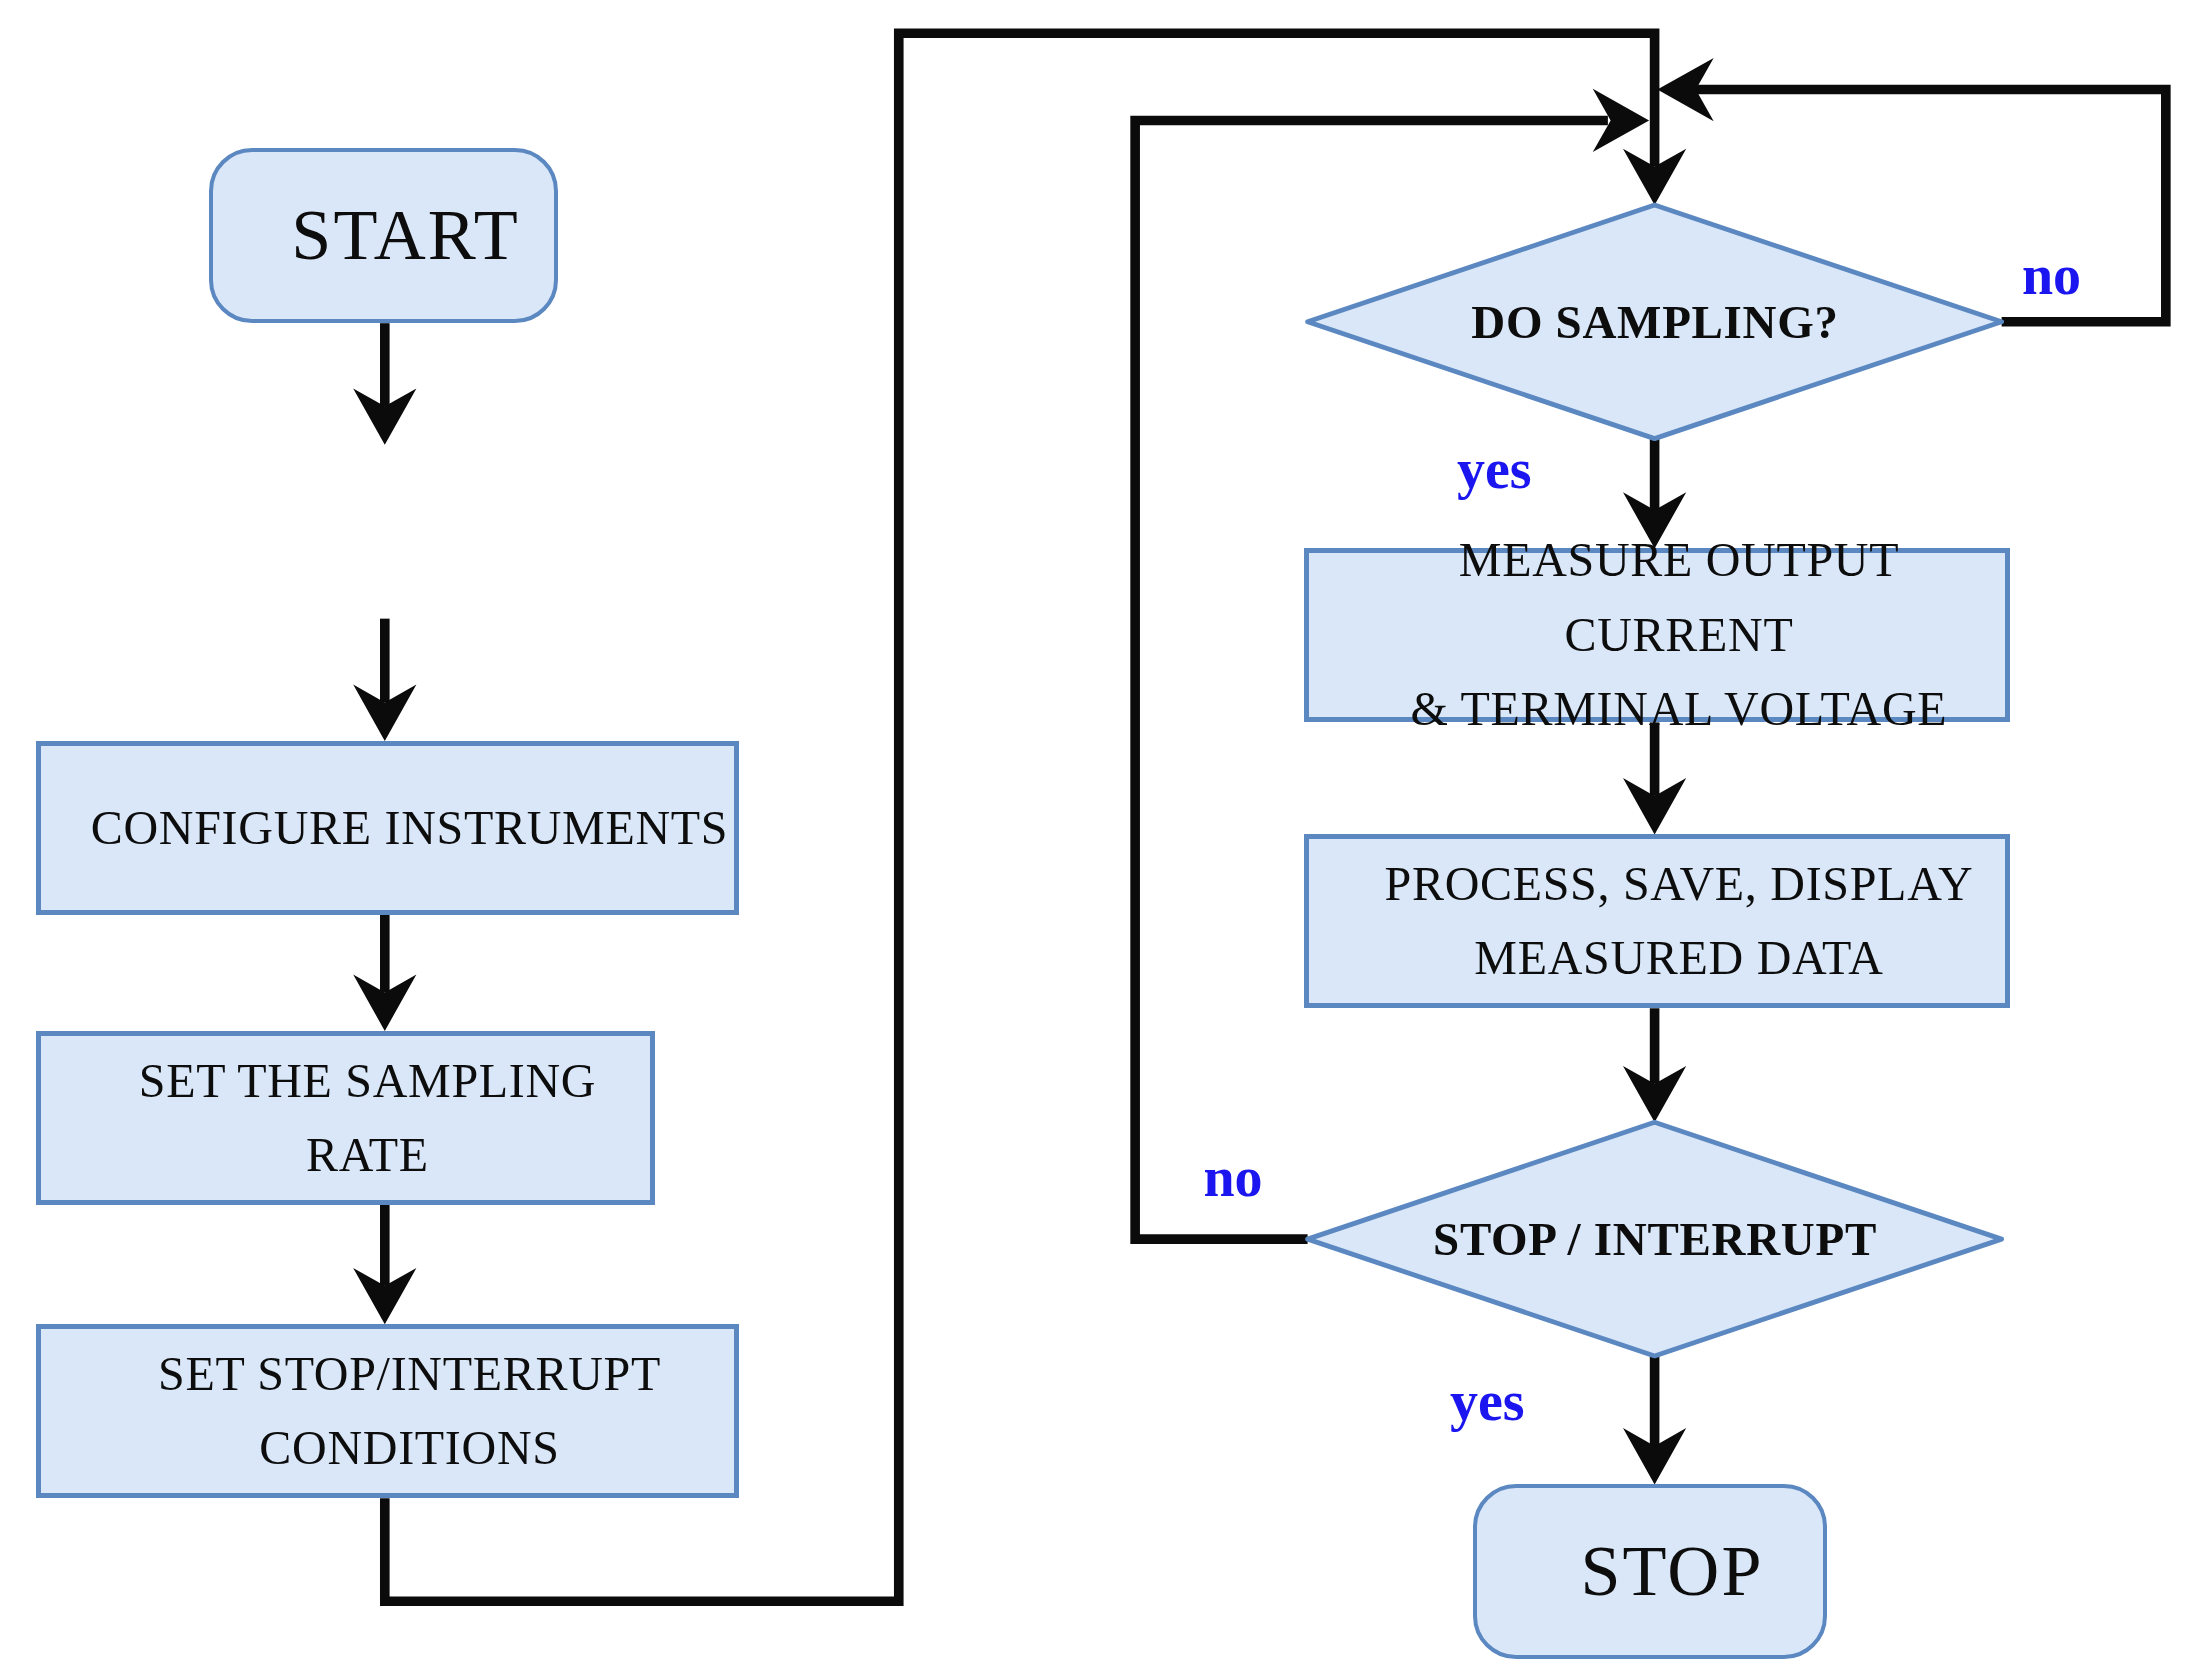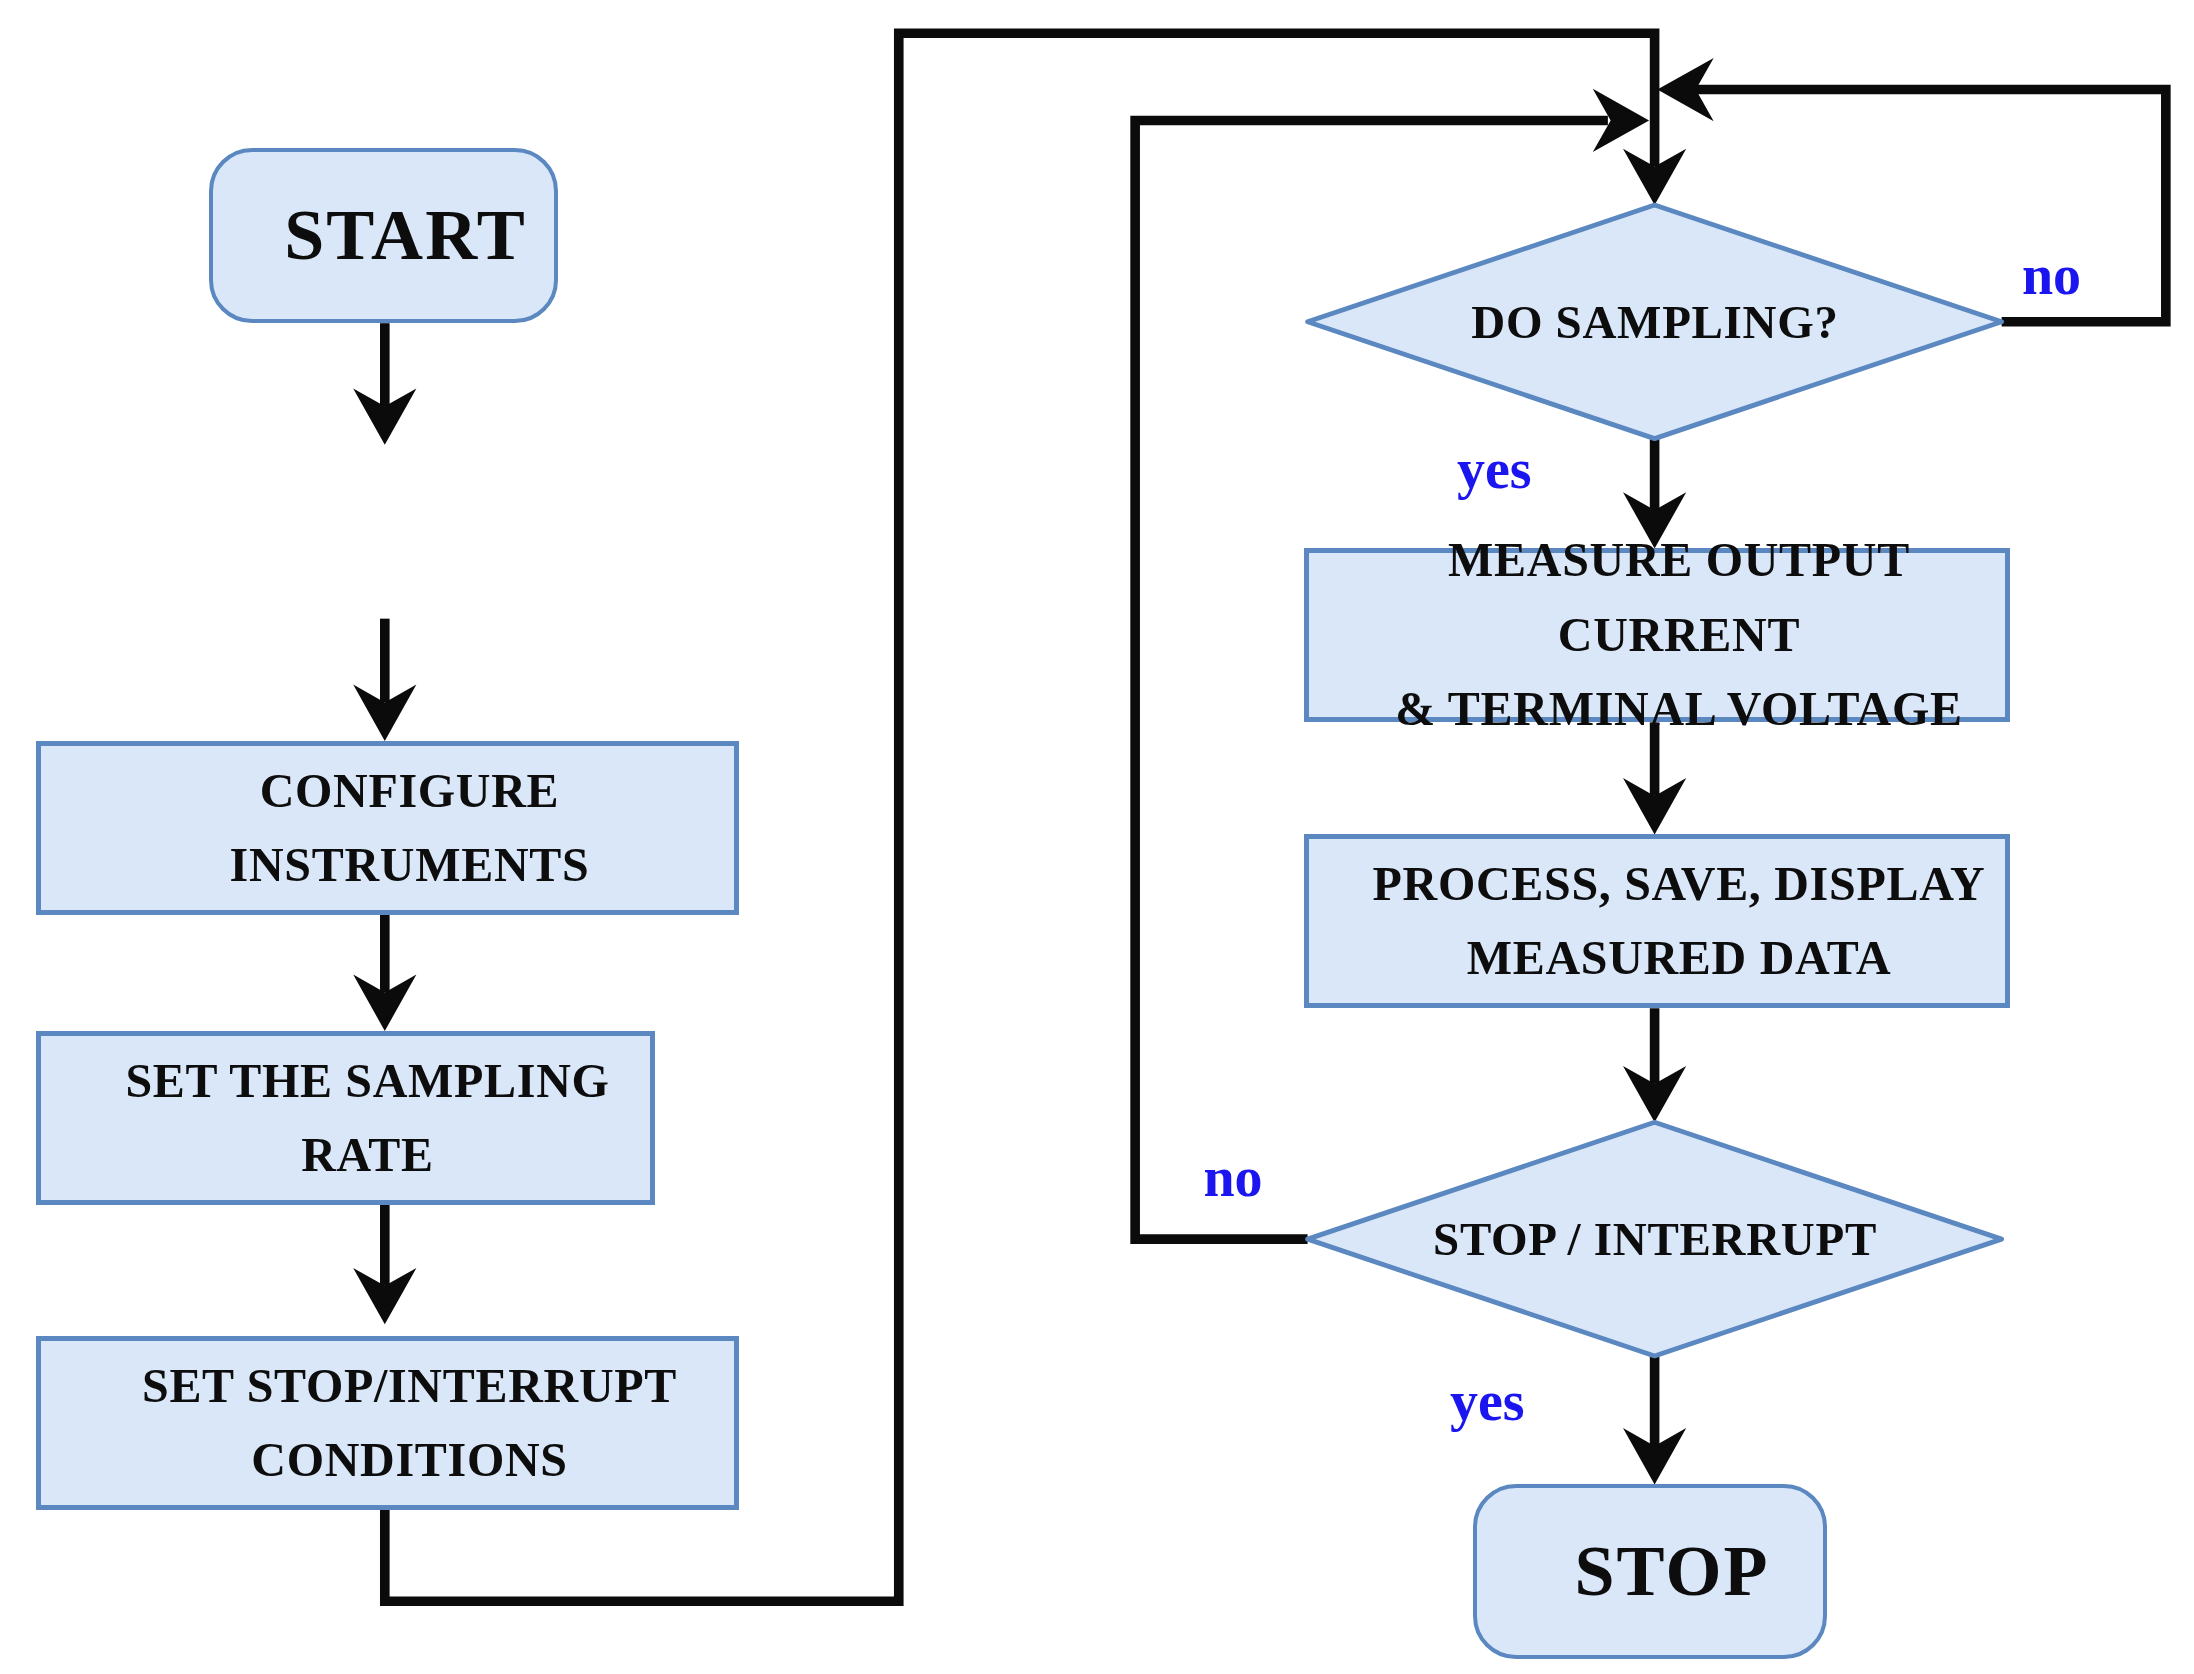--- a/index.html
+++ b/index.html
@@ -38,21 +38,21 @@
   .node {
     position: absolute;
     box-sizing: border-box;
     background: var(--shape-fill, #d9e7f8);
     border: 5.5px solid var(--shape-border, #5b88c1);
     display: flex;
     align-items: center;
     justify-content: center;
     text-align: center;
     color: var(--text, #0d0d0d);
-    font-weight: bold;
+    font-weight: normal;
     font-size: 48px;
     line-height: 1.55;
     letter-spacing: 0.7px;
     white-space: pre-line;
     padding-left: 44px;
   }
   .terminator {
     border-radius: 43px;
     border-width: 4.8px;
     font-size: 72px;
@@ -124,21 +124,21 @@
     <polygon class="diamond" points="2408,1633 2913,1803 2408,1973 1903,1803"></polygon>
   </svg>
 
   <div class="node terminator" style="left:209px; top:148px; width:349px; height:175px;">START</div>
 
 
   <div class="node" style="left:36px; top:741px; width:703px; height:174px;">CONFIGURE INSTRUMENTS</div>
 
   <div class="node" style="left:36px; top:1031px; width:619px; height:174px;">SET THE SAMPLING RATE</div>
 
-  <div class="node" style="left:36px; top:1324px; width:703px; height:174px;margin-top:12px;">SET STOP/INTERRUPT
+  <div class="node" style="left:36px; top:1324px; width:703px; height:174px;">SET STOP/INTERRUPT
 CONDITIONS</div>
 
   <div class="node" style="left:1304px; top:548px; width:706px; height:174px;">MEASURE OUTPUT CURRENT
 &amp; TERMINAL VOLTAGE</div>
 
   <div class="node" style="left:1304px; top:834px; width:706px; height:174px;">PROCESS, SAVE, DISPLAY
 MEASURED DATA</div>
 
   <div class="node terminator" style="left:1473px; top:1484px; width:354px; height:175px;">STOP</div>
 

